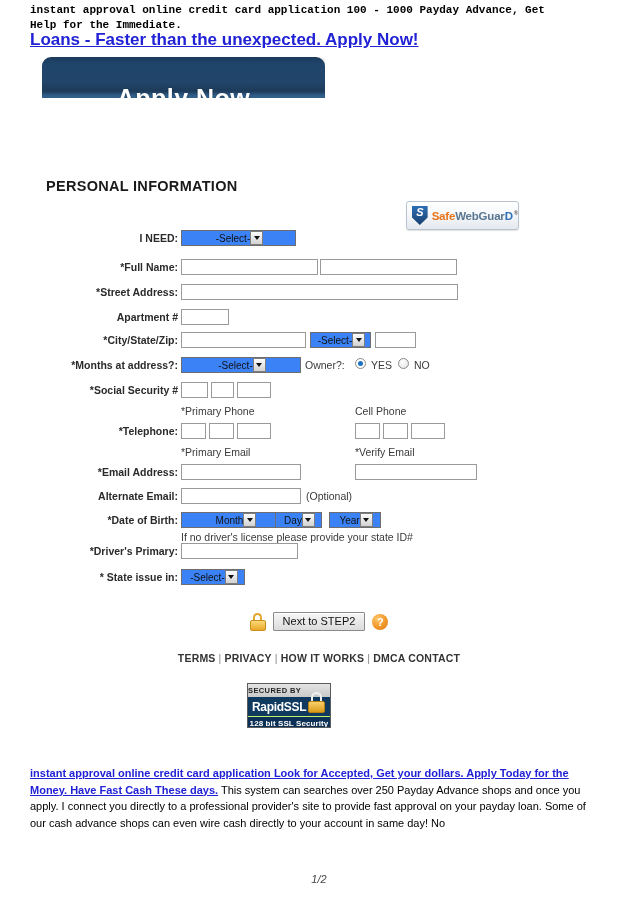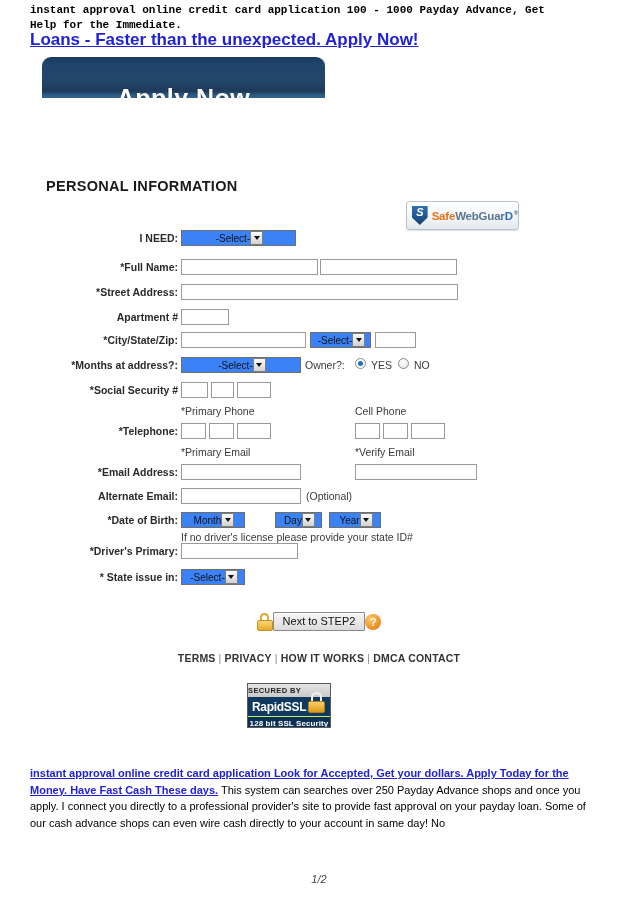--- a/index.html
+++ b/index.html
@@ -134,21 +134,21 @@
   .radio.on { background:#ffffff; }
   .radio.on::after {
     content:""; position:absolute; left:2px; top:2px;
     width:5px; height:5px; border-radius:50%;
     background:#1b72c4;
   }
 
   
   #next-block {
     position:absolute; left:0; top:612px; width:638px;
-    display:flex; align-items:center; justify-content:center; 
+    display:flex; align-items:center; justify-content:center; gap:7px;
   }
   .lock-icon {
     width:16px; height:18px; position:relative; display:inline-block;
   }
   .lock-icon .shackle {
     position:absolute; left:3.5px; top:0; width:9px; height:9px;
     border:2px solid #e0a82e; border-bottom:none;
     border-radius:5px 5px 0 0;
   }
   .lock-icon .body {
@@ -318,21 +318,21 @@
 
   <div class="lbl" style="top:238px;">*Email Address:</div>
   <input class="txt" style="left: 181px; top: 236px; width: 120px;" value="">
   <input class="txt" style="left: 355px; top: 236px; width: 122px;" value="">
 
   <div class="lbl" style="top:262px;">Alternate Email:</div>
   <input class="txt" style="left: 181px; top: 260px; width: 120px;" value="">
   <div class="note" style="left:306px; top:262px;">(Optional)</div>
 
   <div class="lbl" style="top:286px;">*Date of Birth:</div>
-  <div class="sel" style="left:181px; top:284px; width:64px;">
+  <div class="sel" style="left:181px; top:284px; width:108px;">
     <span class="cap">Month</span>
     <span class="arrow">
         <i></i>
       </span>
   </div>
   <div class="sel" style="left:275px; top:284px; width:47px;">
     <span class="cap">Day</span>
     <span class="arrow">
         <i></i>
       </span>

